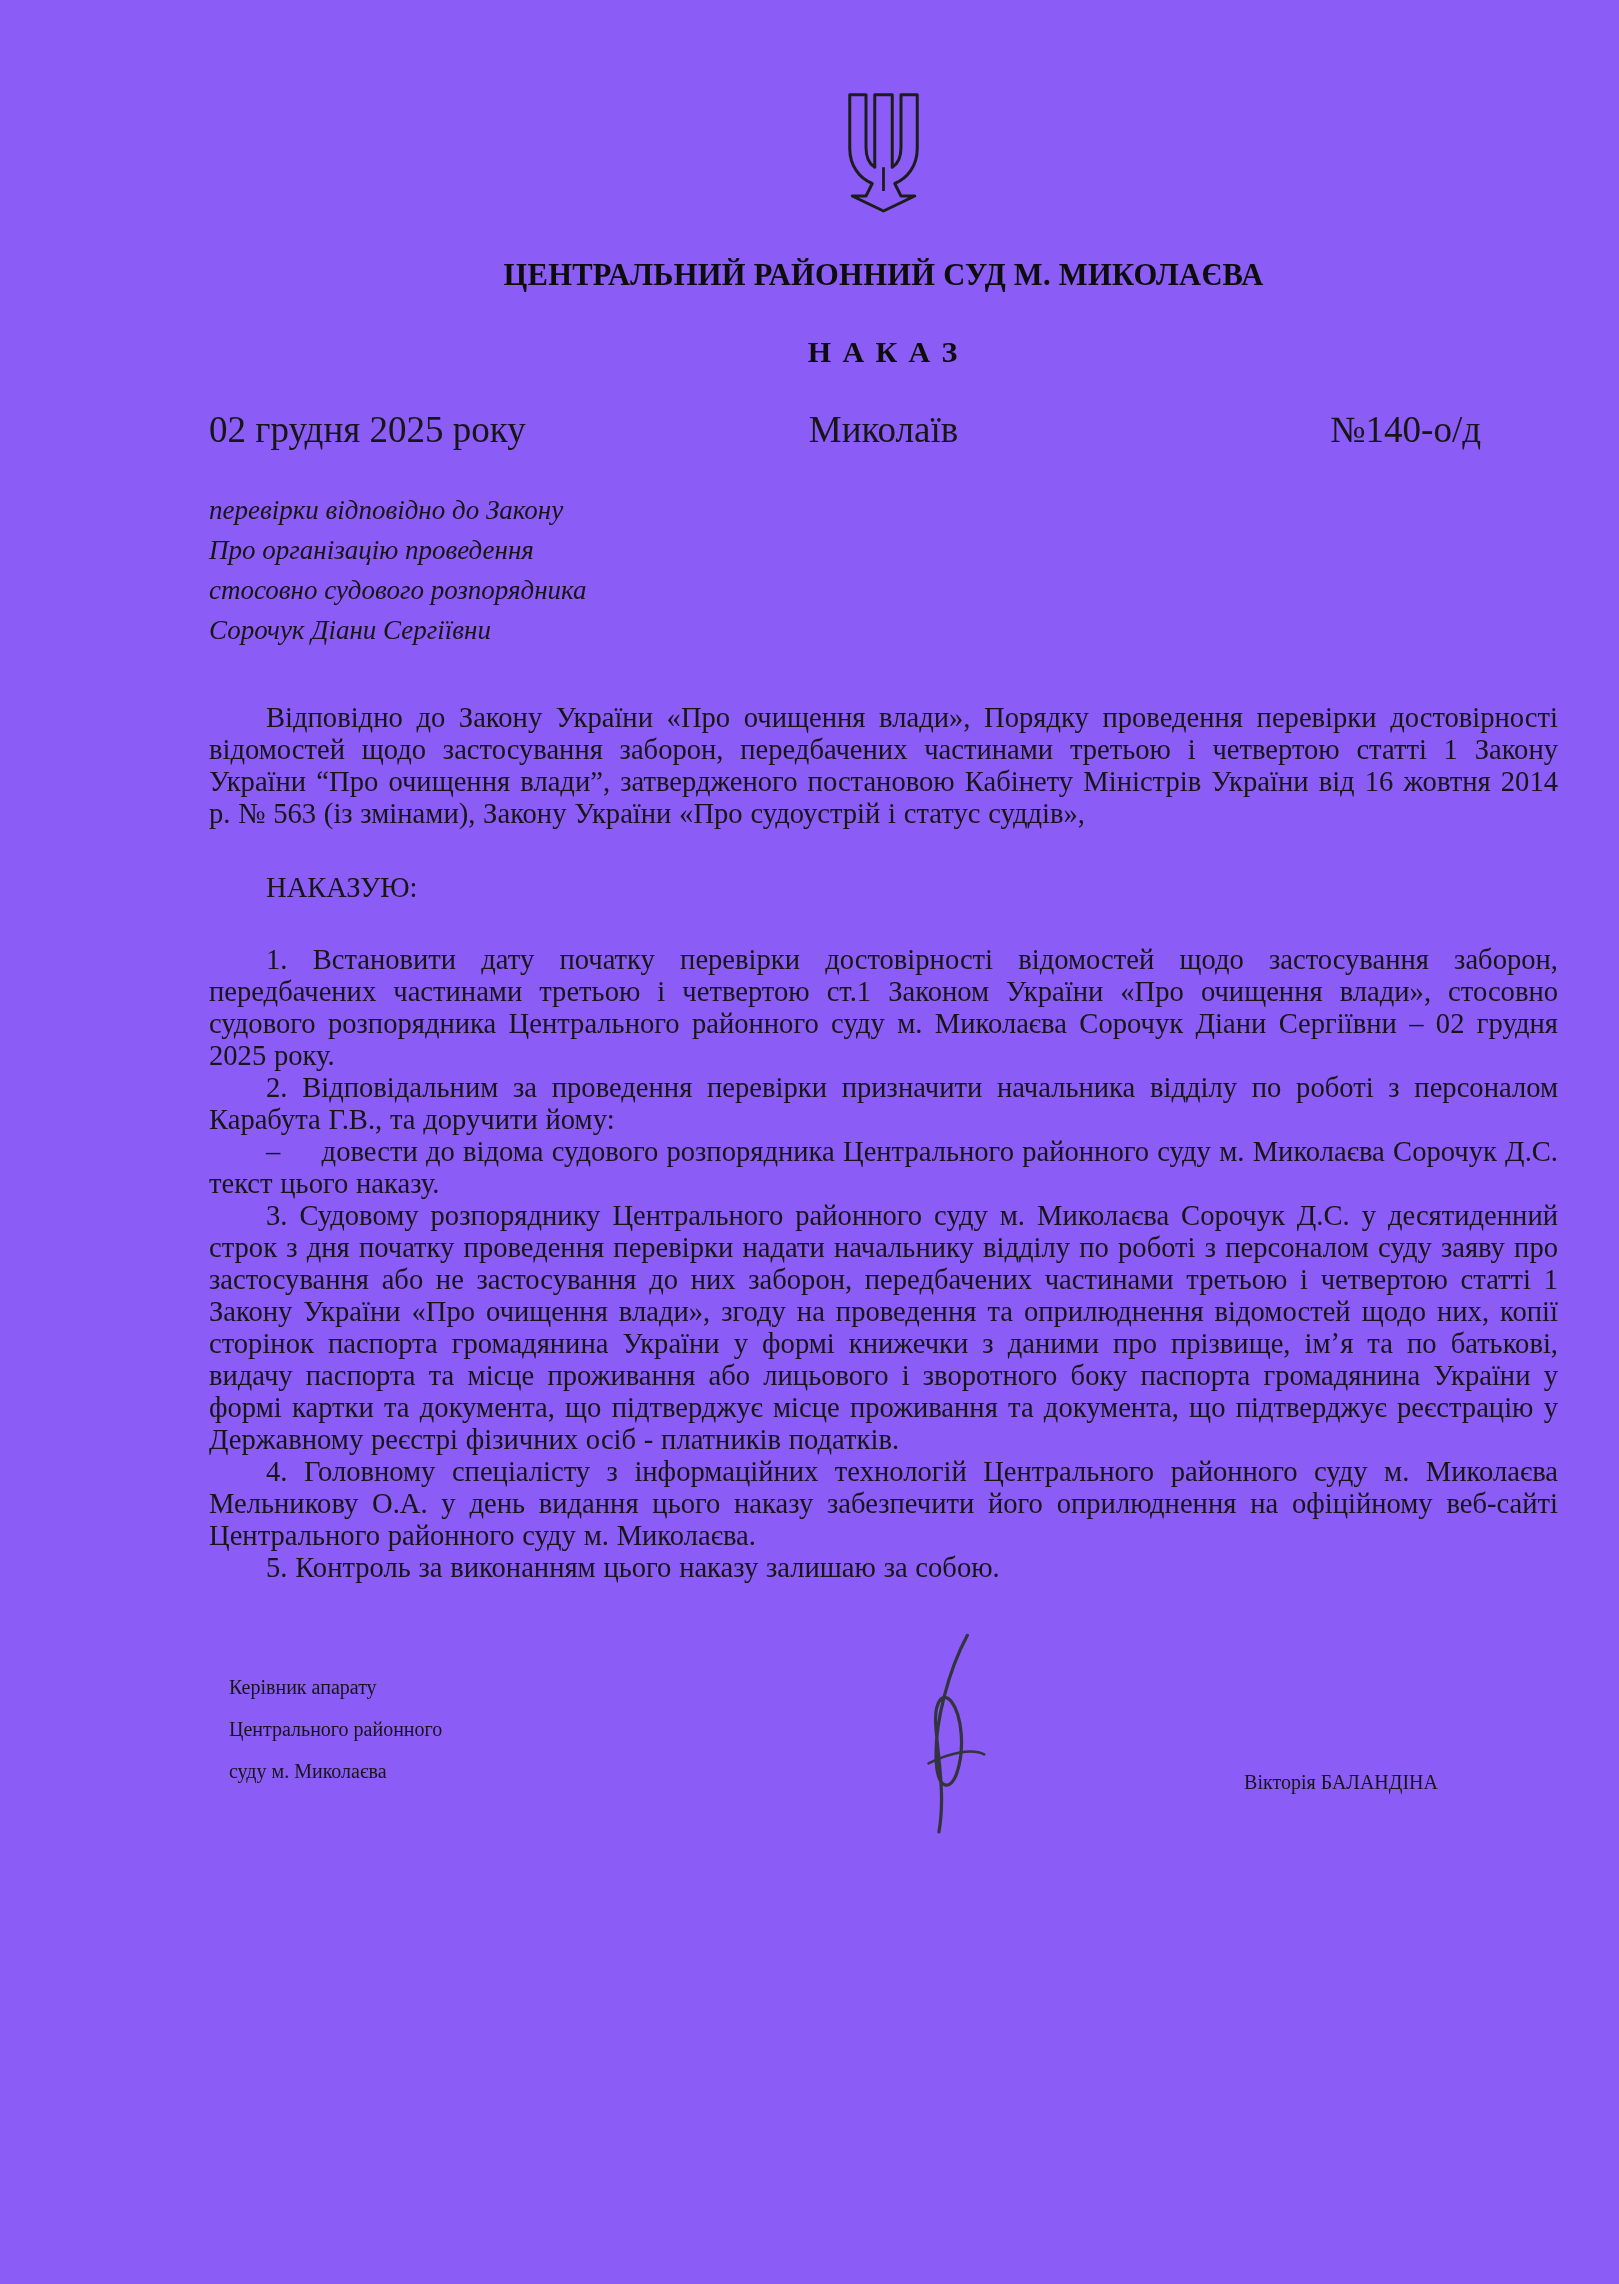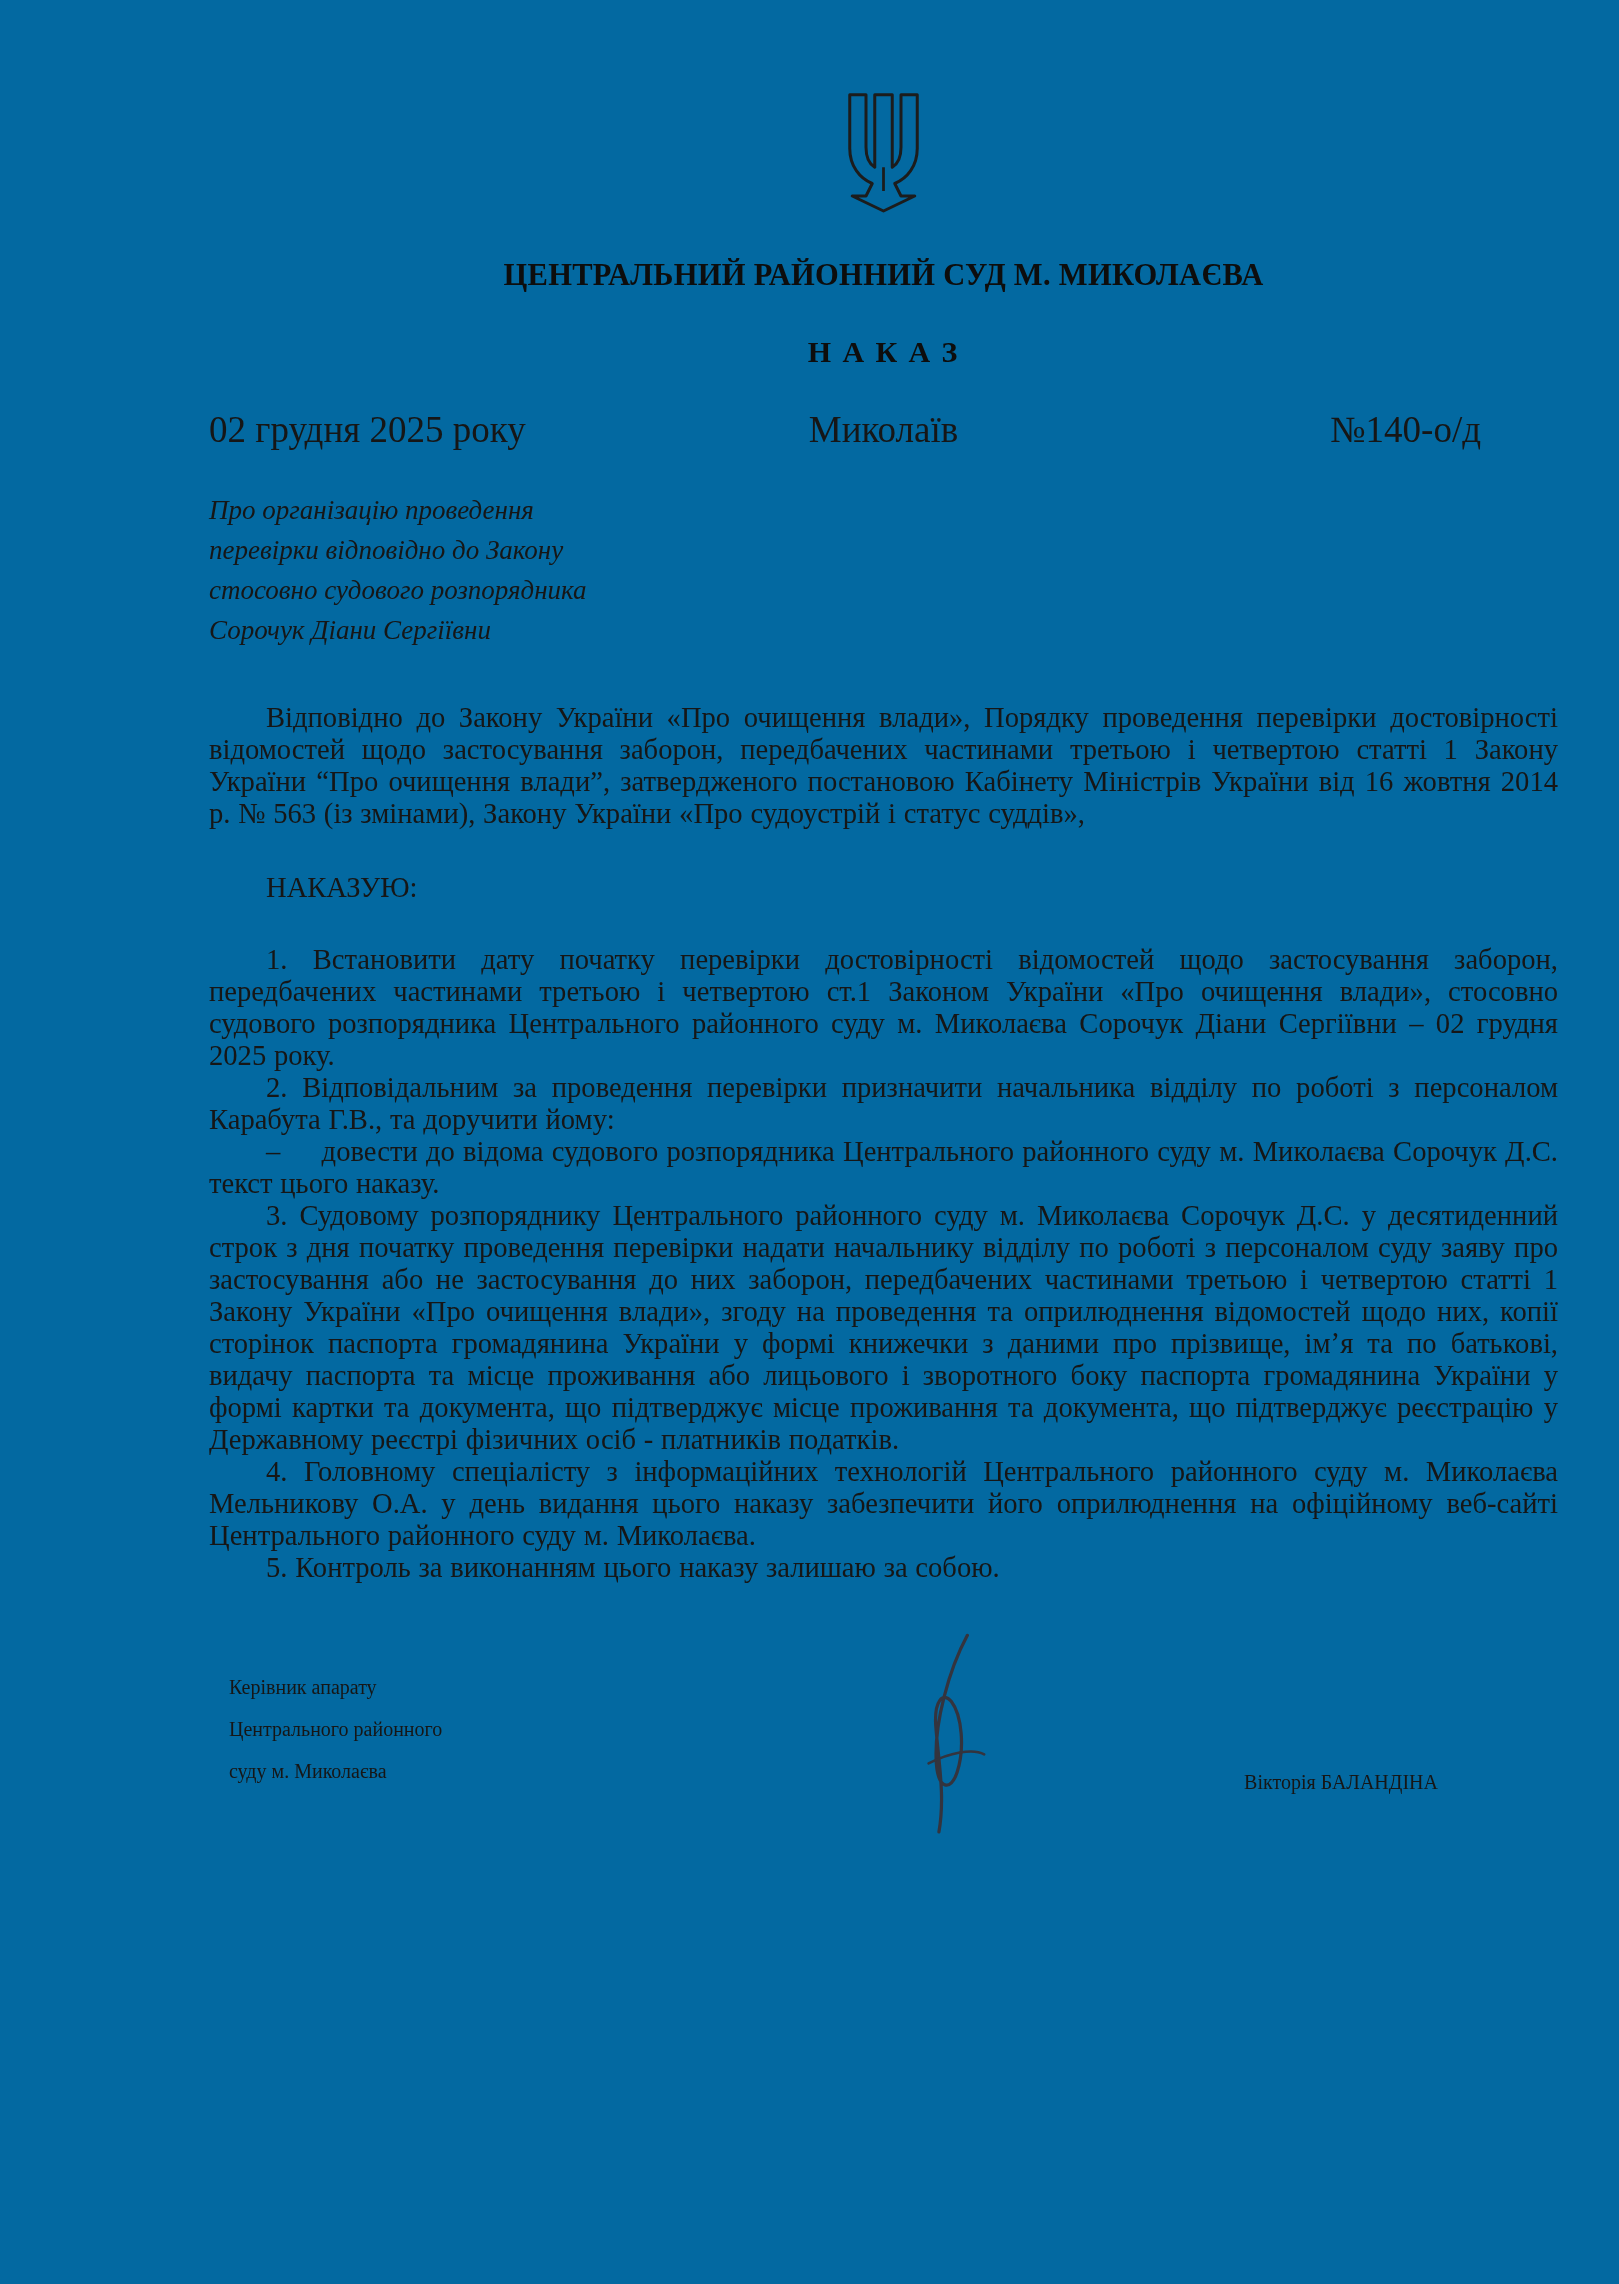--- a/index.html
+++ b/index.html
@@ -9,21 +9,21 @@
     min-height: 2284px;
     font-family: "Liberation Serif", "DejaVu Serif", serif;
     color: #161616;
     -webkit-font-smoothing: antialiased;
   }
   .page {
     position: relative;
     width: 1620px;
     min-height: 2284px;
     padding: 91px 62px 39px 209px;
-    background: #0369a1;
+    background: #8b5cf6;
   }
   .content { width: 100%; }
 
   .emblem-wrap {
     text-align: center;
     margin-bottom: 40px;
   }
   .emblem-wrap svg { display: inline-block; }
 
   .court-name {
@@ -117,22 +117,22 @@
 
     <div class="doc-type">Н А К А З</div>
 
     <div class="meta-row">
       <span class="meta-date">02 грудня 2025 року</span>
       <span class="meta-city">Миколаїв</span>
       <span class="meta-number">№140-о/д</span>
     </div>
 
     <div class="subject-block">
+      <div>перевірки відповідно до Закону</div>
       <div>Про організацію проведення</div>
-      <div>перевірки відповідно до Закону</div>
       <div>стосовно судового розпорядника</div>
       <div>Сорочук Діани Сергіївни</div>
     </div>
 
     <p class="body-par preamble">Відповідно до Закону України «Про очищення влади», Порядку проведення перевірки достовірності відомостей щодо застосування заборон, передбачених частинами третьою і четвертою статті 1 Закону України “Про очищення влади”, затвердженого постановою Кабінету Міністрів України від 16 жовтня 2014 р. № 563 (із змінами), Закону України «Про судоустрій і статус суддів»,</p>
 
     <p class="order-keyword">НАКАЗУЮ:</p>
 
     <div class="items">
       <p class="body-par">1.&nbsp;Встановити дату початку перевірки достовірності відомостей щодо застосування заборон, передбачених частинами третьою і четвертою ст.1 Законом України «Про очищення влади», стосовно судового розпорядника Центрального районного суду м. Миколаєва Сорочук Діани Сергіївни – 02 грудня 2025 року.</p>

